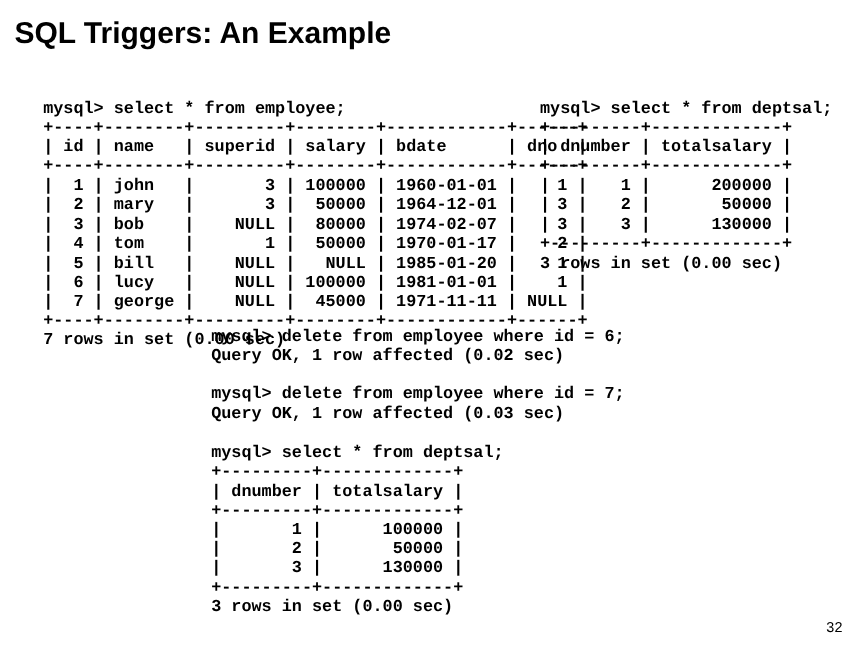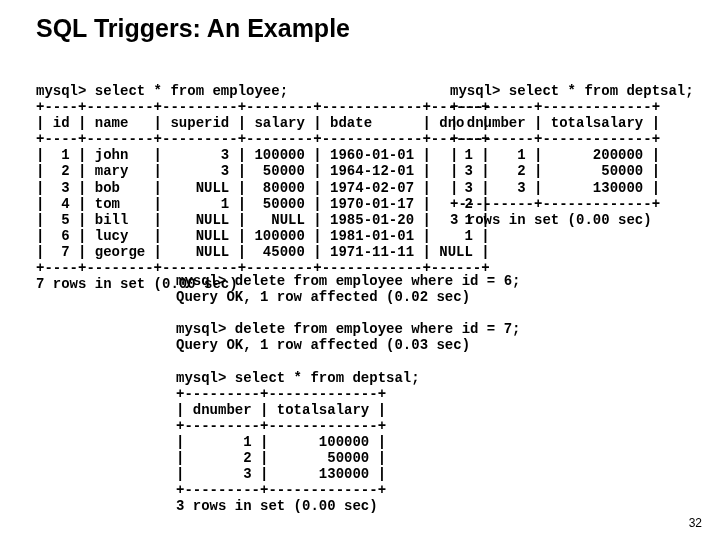--- a/index.html
+++ b/index.html
@@ -8,21 +8,21 @@
     height: 540px;
     background: #fff;
     font-family: Arial, Helvetica, sans-serif;
     position: relative;
     overflow: hidden;
   }
   .slide-title {
     font-size: 25px;
     font-weight: bold;
     color: #000;
-    padding: 14px 0 0 36px;
+    padding: 14px 0 0 12px;
   }
   .content {
     position: relative;
     width: 100%;
     height: calc(100% - 50px);
   }
   .term {
     font-family: "Courier New", Courier, monospace;
     font-weight: bold;
     font-size: 14px;

